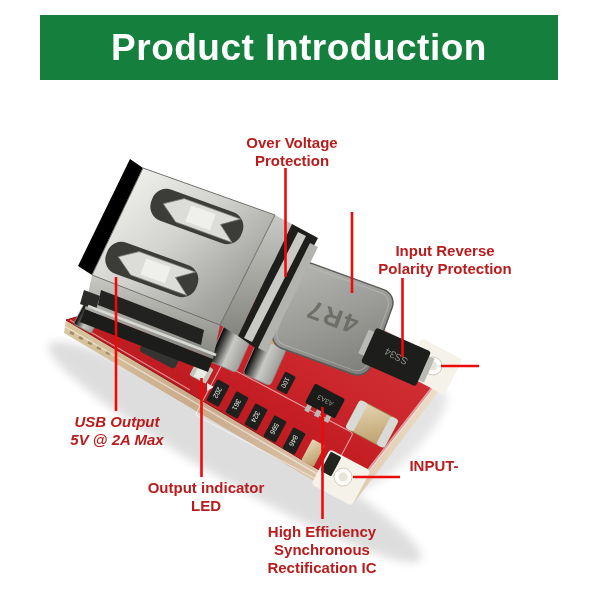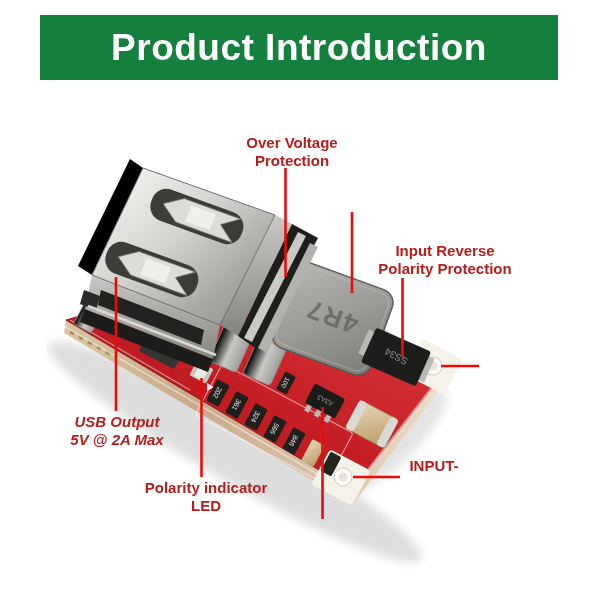--- a/index.html
+++ b/index.html
@@ -241,15 +241,18 @@
     </g>
   </svg>
 
   <div class="label lbl-ov">Over Voltage
 Protection</div>
   <div class="label lbl-ir">Input Reverse
 Polarity Protection</div>
   <div class="label lbl-im">INPUT-</div>
   <div class="label lbl-usb">USB Output
 5V @ 2A Max</div>
-  <div class="label lbl-led">Polarity indicator
+  <div class="label lbl-led">Output indicator
 LED</div>
+  <div class="label lbl-ic">High Efficiency
+Synchronous
+Rectification IC</div>
 </div>
 
 </body></html>

